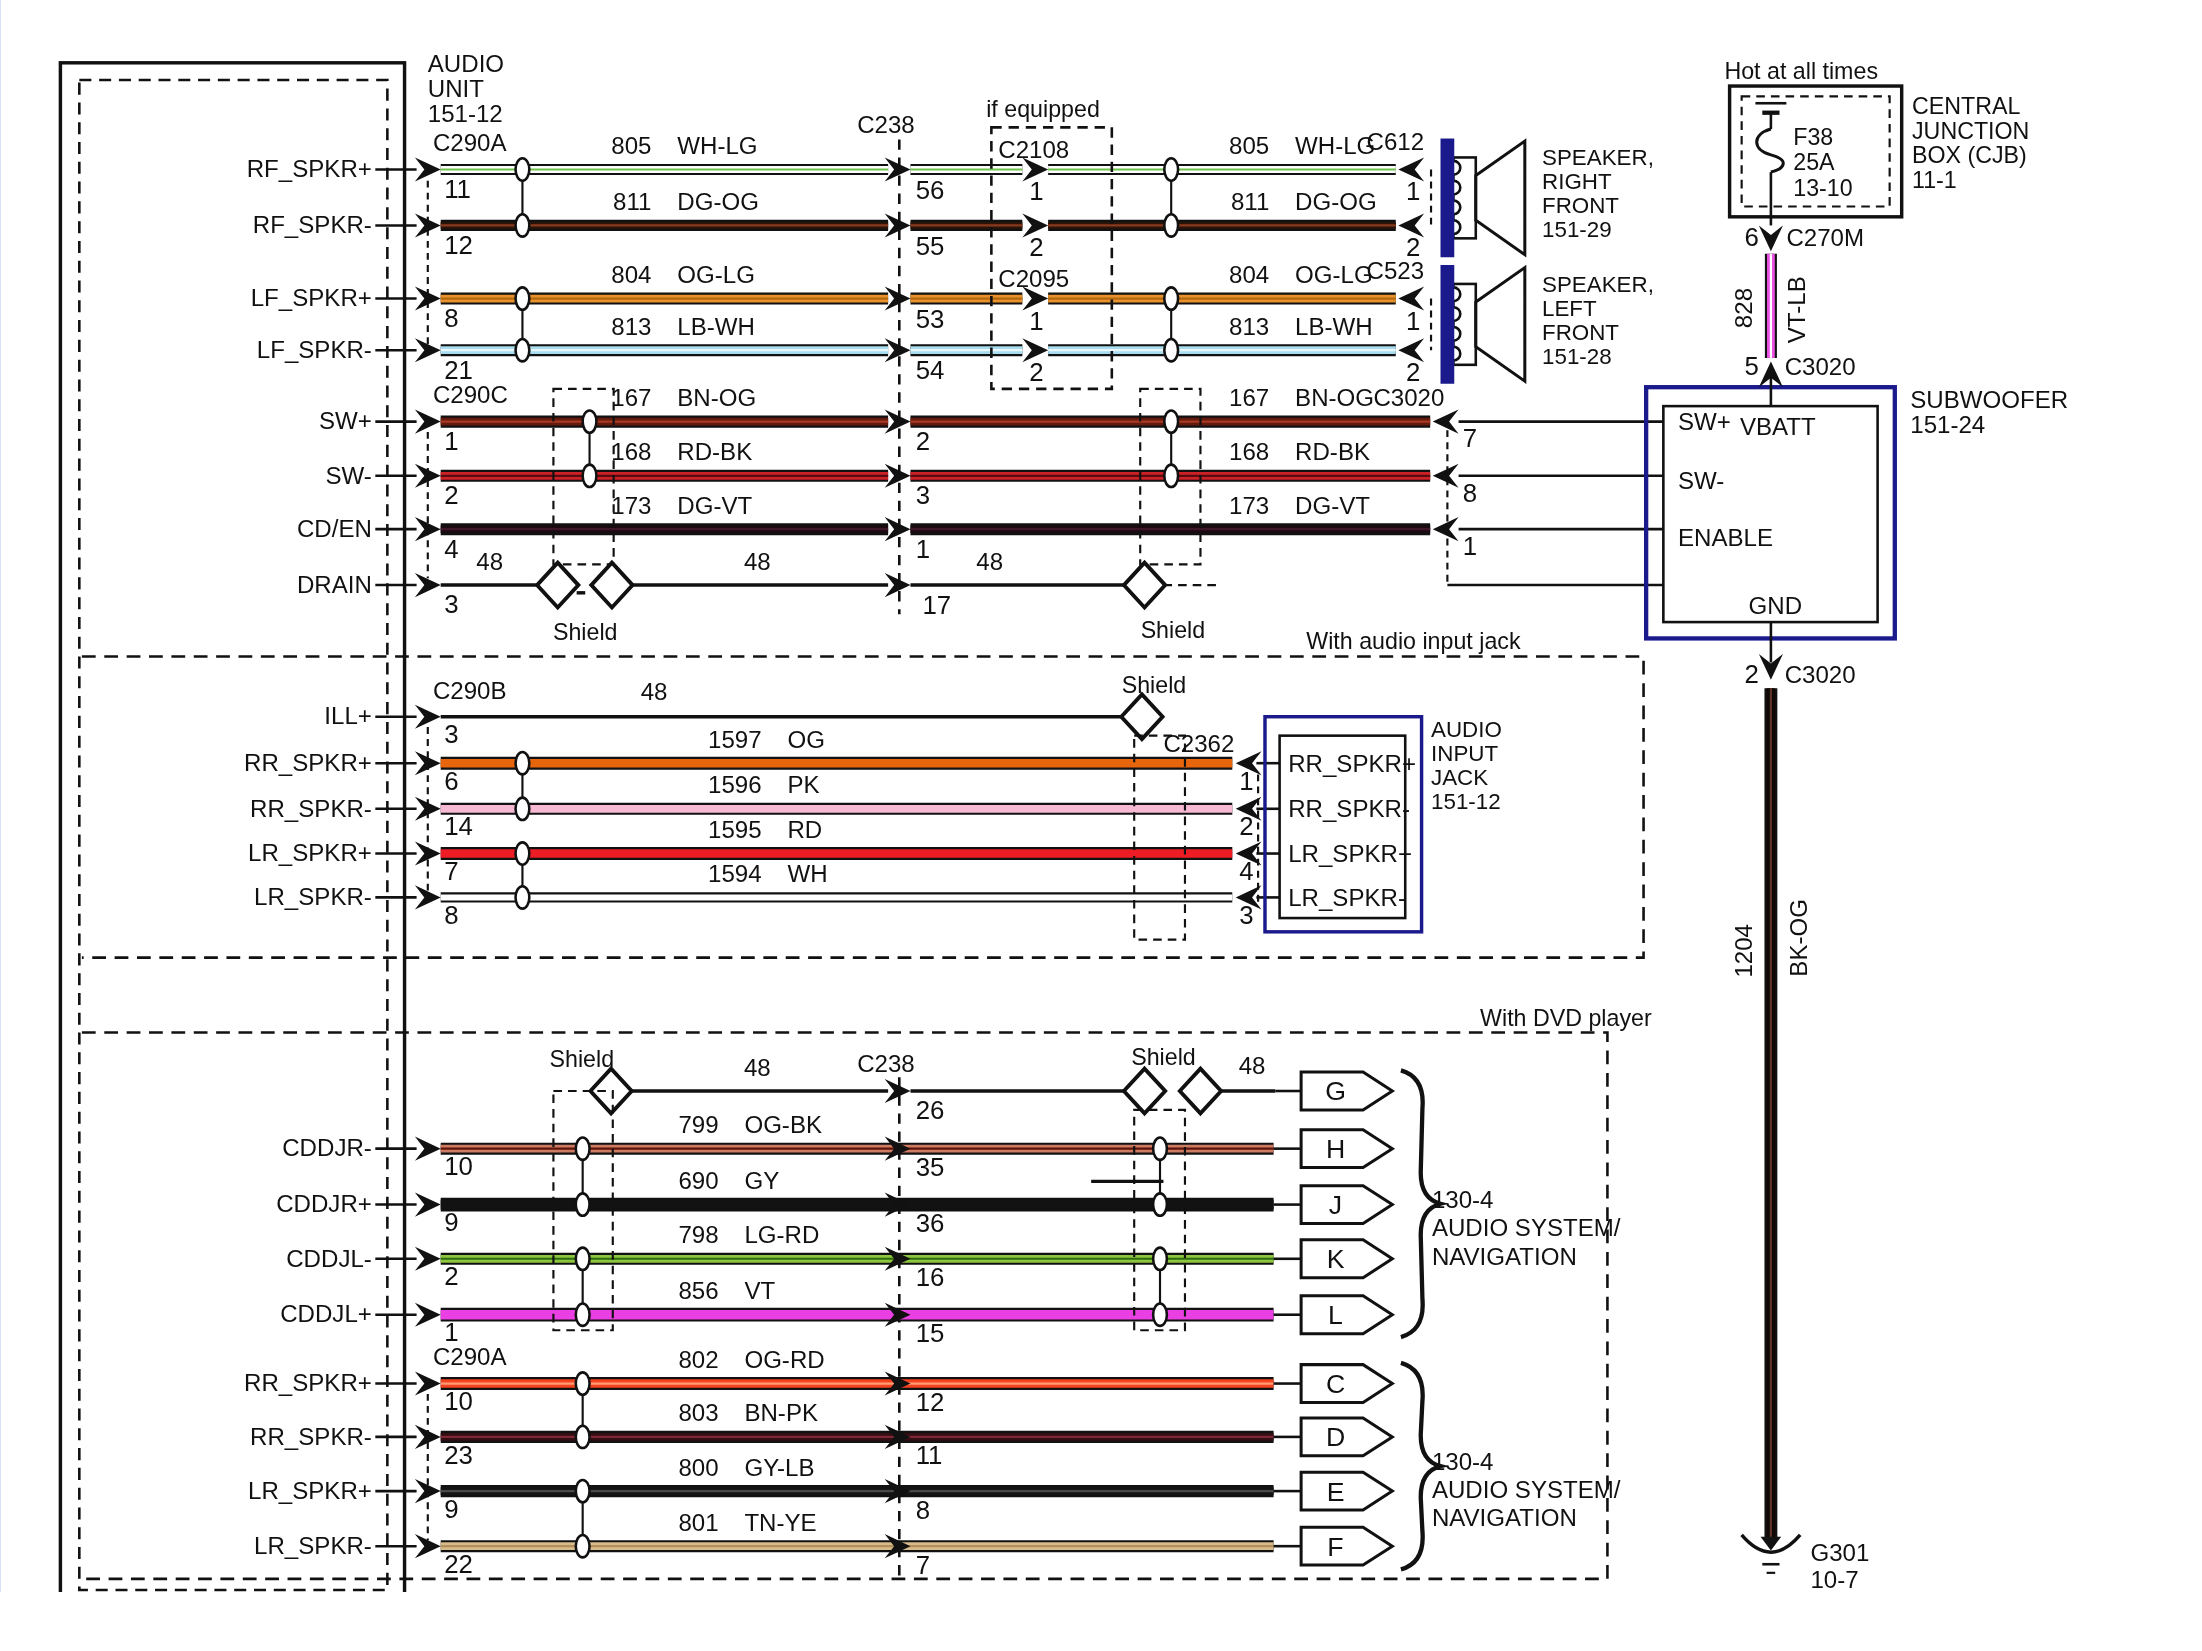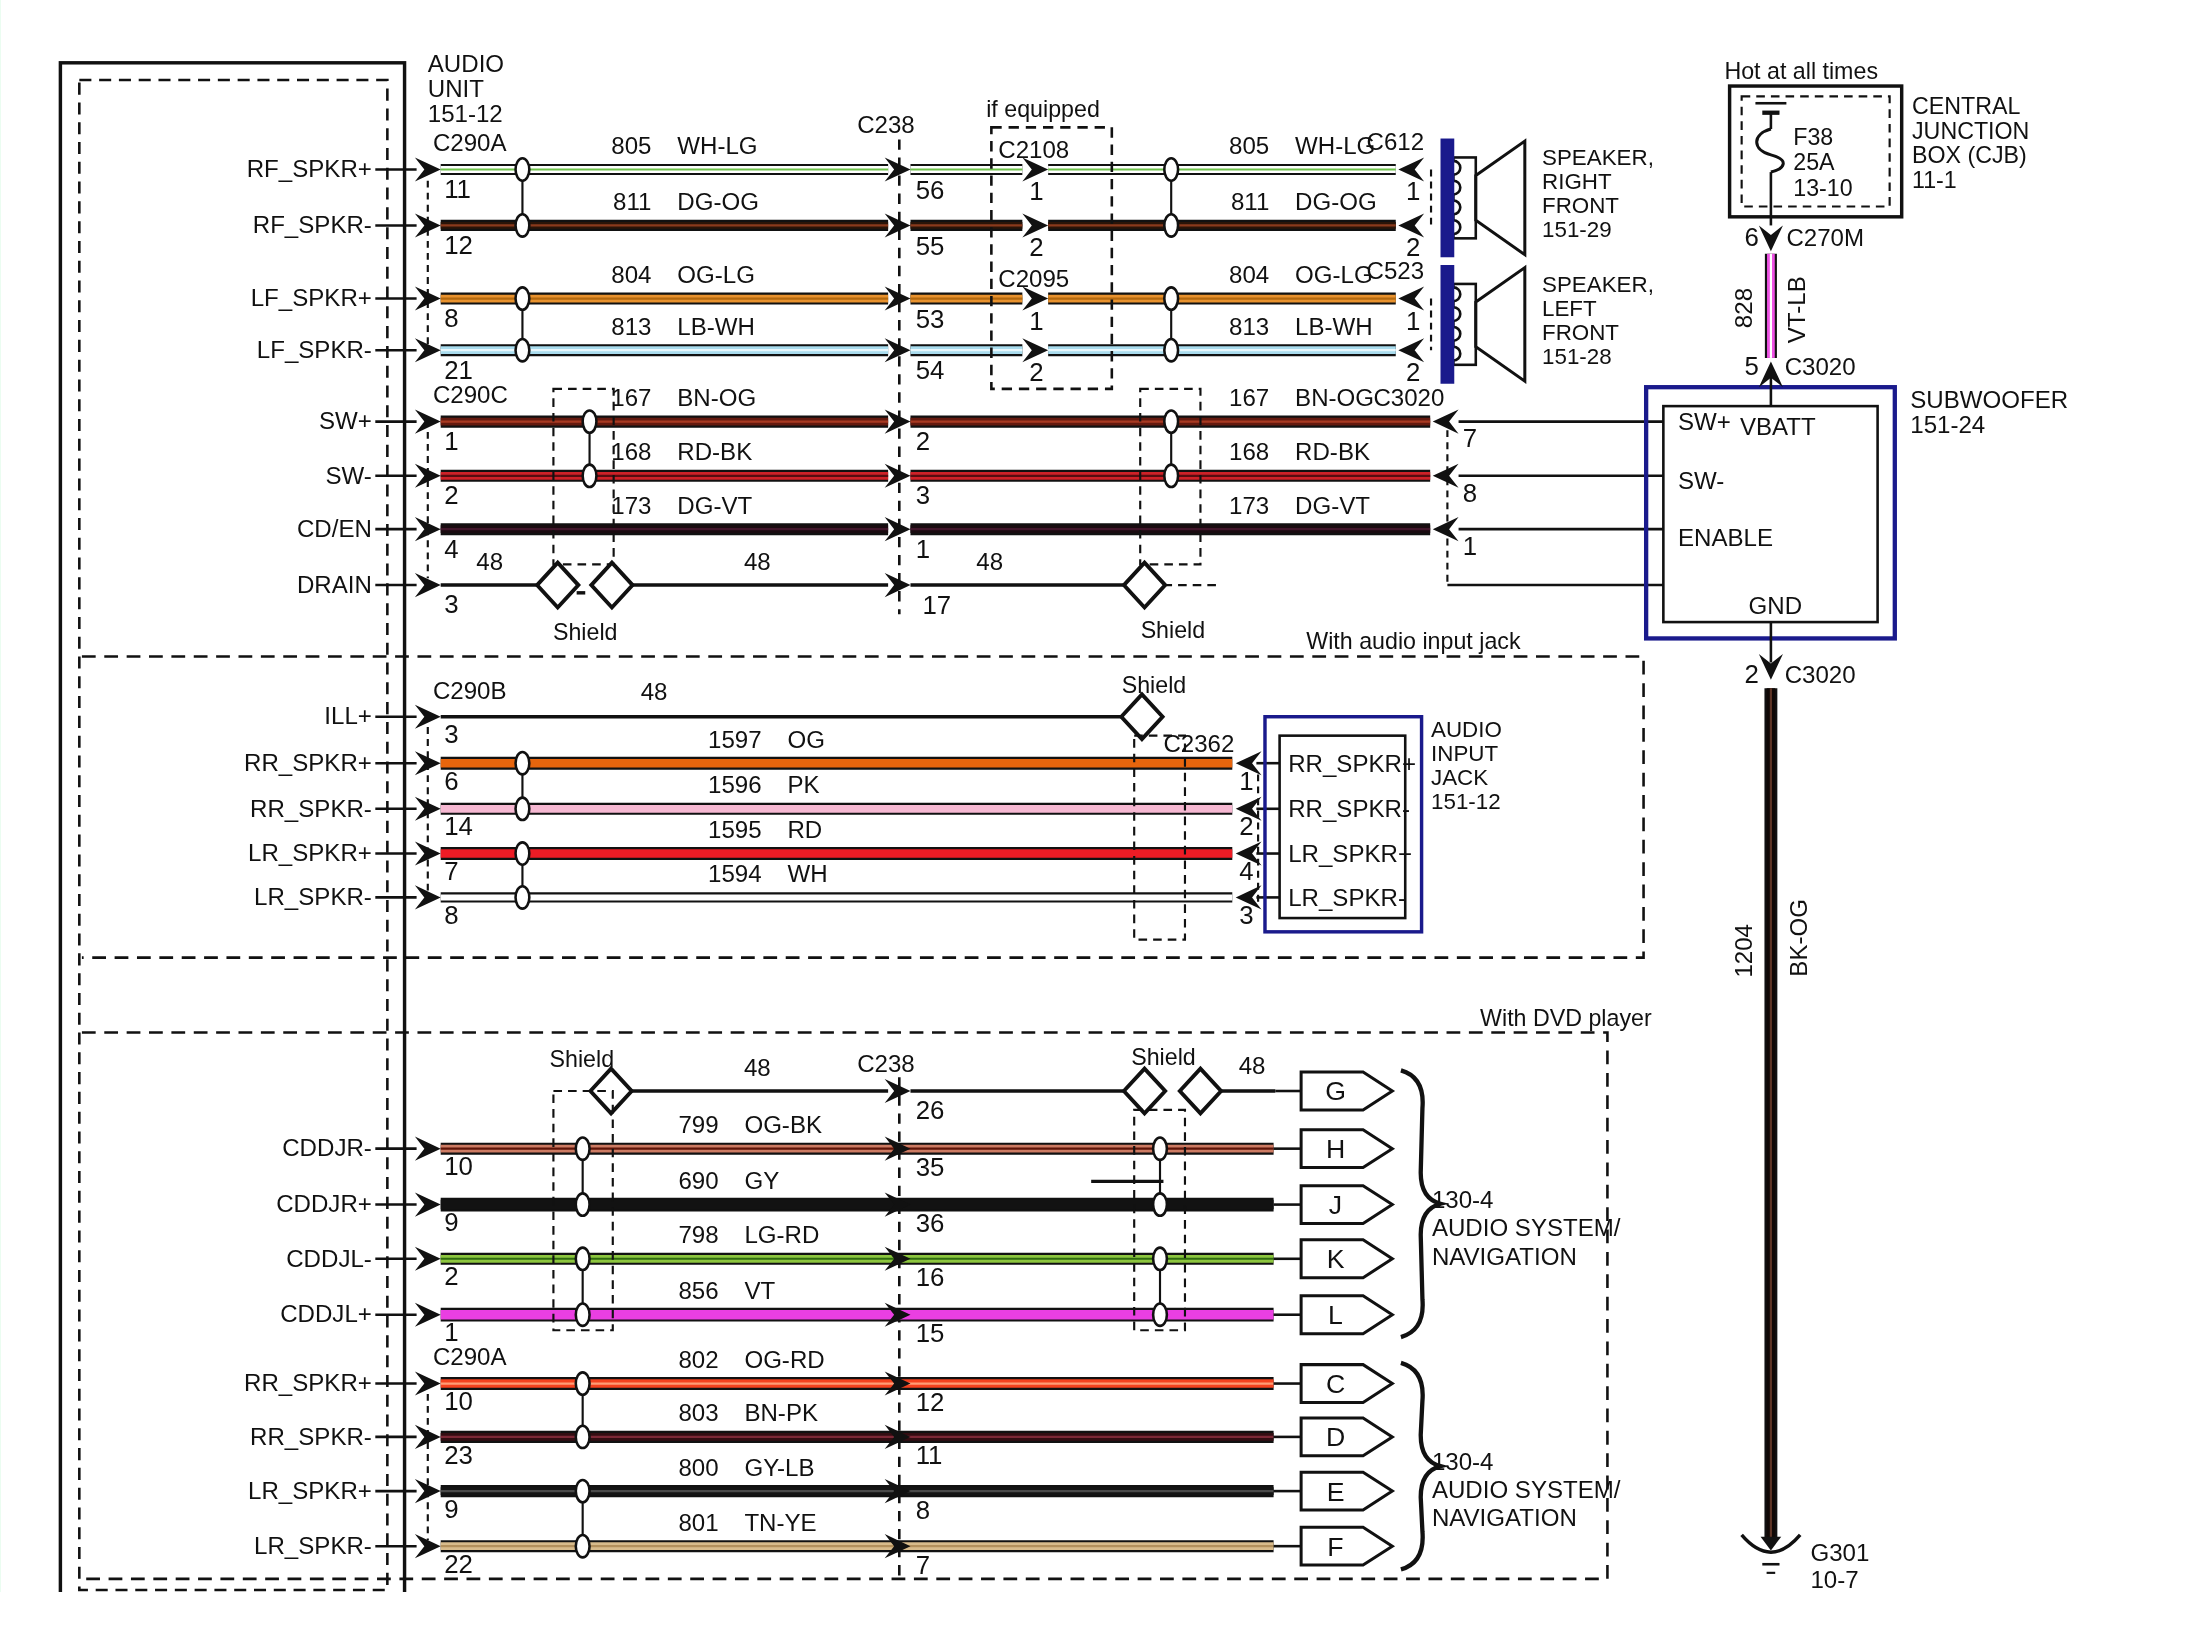--- a/index.html
+++ b/index.html
@@ -1,16 +1,16 @@
 <!DOCTYPE html>
 <html style="font-size:13.8px"><head>
 <meta charset="utf-8">
 <style>
   html,body{margin:0;padding:0;background:#ffffff;}
-  .stage{width:2203px;height:1592px;background:#86efac;position:relative;font-family:"Liberation Sans",sans-serif;}
+  .stage{width:2203px;height:1592px;background:#1d4ed8;position:relative;font-family:"Liberation Sans",sans-serif;}
   svg{display:block;}
   text{font-family:"Liberation Sans",sans-serif;fill:#111;}
 </style>
 </head>
 <body>
 
 <div class="stage">
   <svg id="diagram" width="2203" height="1652" viewBox="0 0 2560 1920" xmlns="http://www.w3.org/2000/svg">
       <rect x="0" y="0" width="2560" height="1920" fill="#fff" stroke="#fff" stroke-width="0"></rect>
       <rect x="70" y="73" width="400" height="1789" fill="none" stroke="#111" stroke-width="4"></rect>

